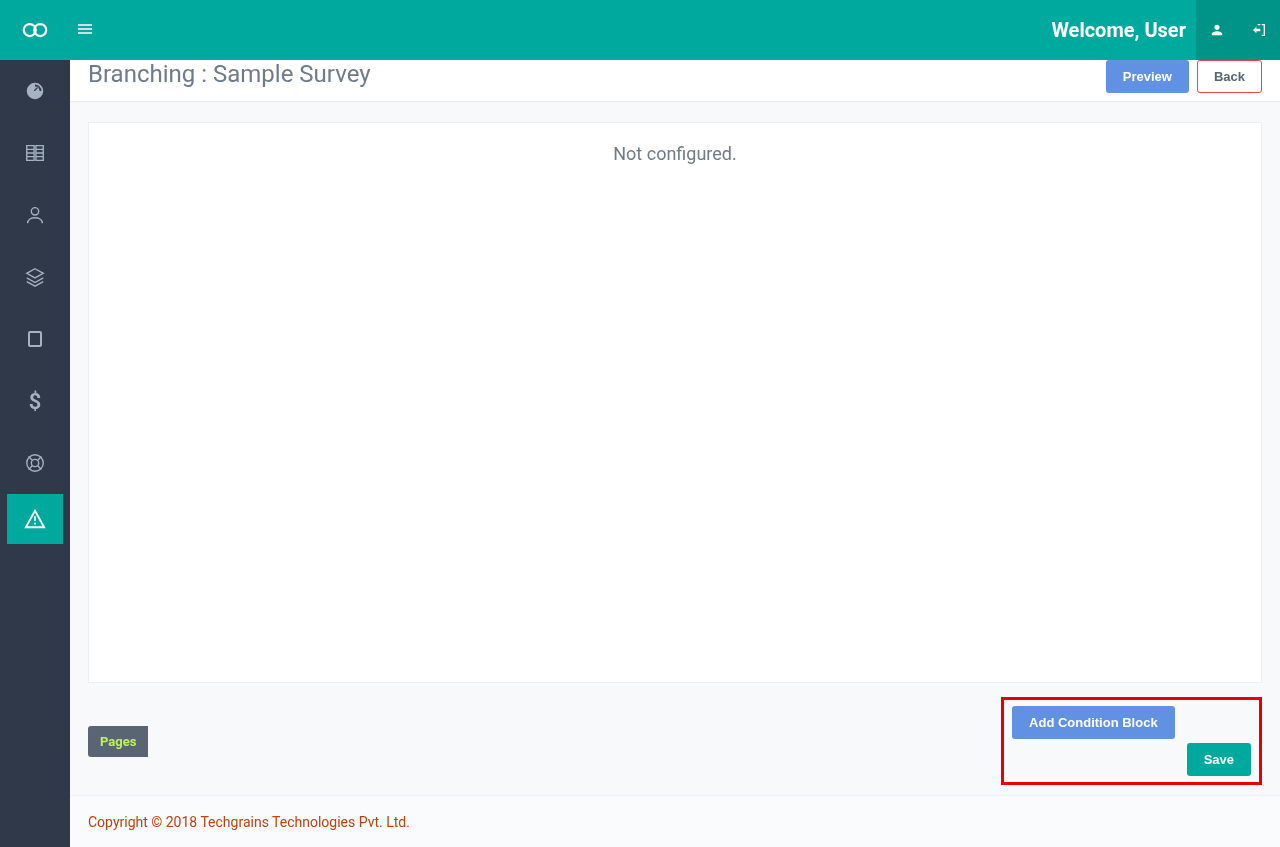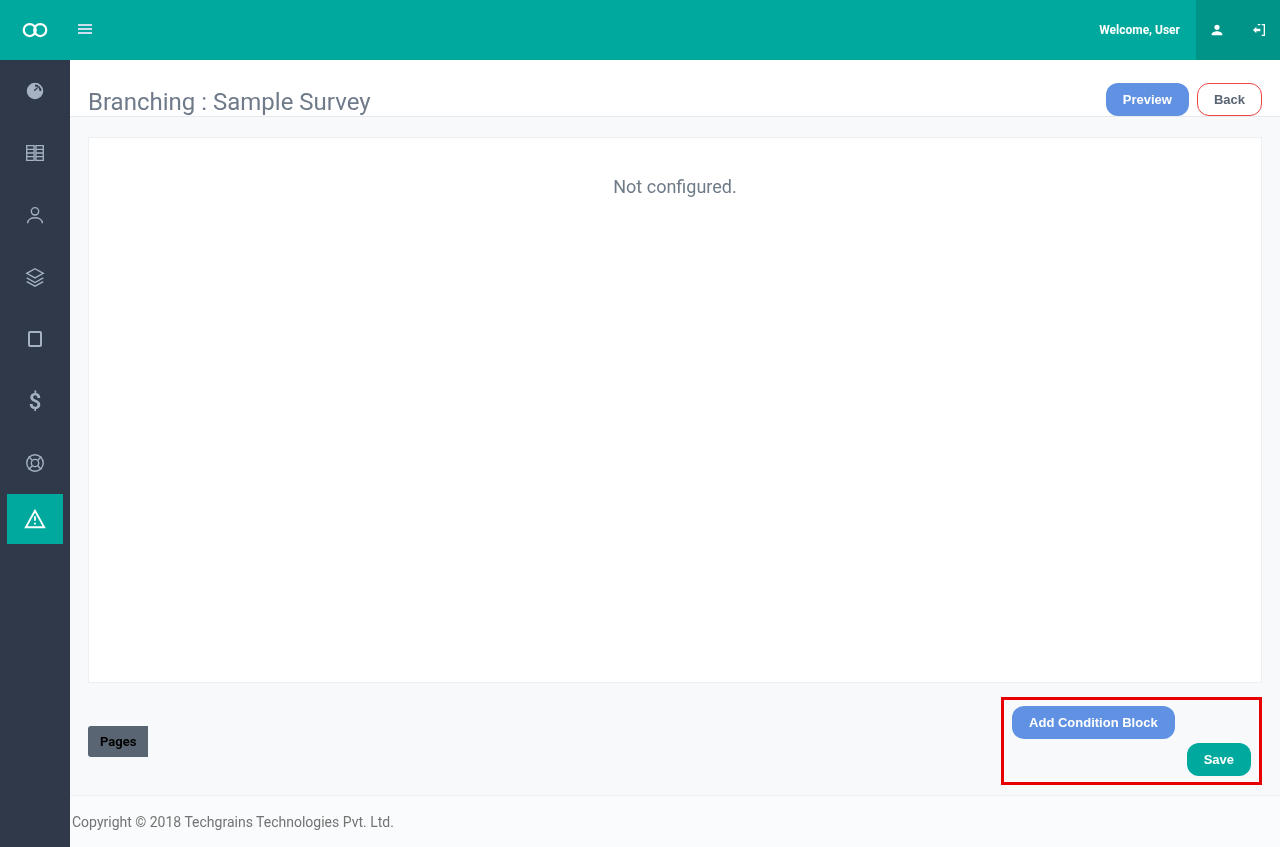--- a/index.html
+++ b/index.html
@@ -6,57 +6,57 @@
     body { font-family: -apple-system, BlinkMacSystemFont, "Segoe UI", Roboto, Helvetica, Arial, sans-serif; background: #f7f9fb; width: 1280px; height: 847px; overflow: hidden; }
     
     
     .topbar { height: 60px; background: #00a99d; display: flex; align-items: center; color: #fff; }
     .logo { width: 70px; height: 60px; display: flex; align-items: center; justify-content: center; }
     .logo svg { width: 30px; height: 20px; }
     .hamburger { width: 40px; text-align: left; padding-left: 8px; cursor: pointer; }
     .hamburger-lines { display: inline-block; }
     .hamburger-lines span { display: block; width: 14px; height: 2px; background: #cde; margin: 2px 0; }
     .topbar-spacer { flex: 1; }
-    .welcome { font-weight: 700; font-size: 12px; margin-right: 16px; }
+    .welcome { font-weight: 700; font-size: 20px; margin-right: 10px; }
     .topbar-icon { width: 42px; height: 60px; display: flex; align-items: center; justify-content: center; cursor: pointer; }
     .topbar-icon.darker { background: #009488; }
     .topbar-icon svg { width: 16px; height: 16px; fill: #fff; }
     
     
     .sidebar { position: absolute; left: 0; top: 60px; bottom: 0; width: 70px; background: #2f3949; }
     .nav-item { width: 70px; height: 62px; display: flex; align-items: center; justify-content: center; cursor: pointer; }
     .nav-item.active { background: #00a99d; margin: 0 7px; width: 56px; height: 50px; }
     .nav-item svg { width: 22px; height: 22px; stroke: #a6b1c2; fill: none; stroke-width: 1.5; }
     .nav-item.fill svg { fill: #a6b1c2; stroke: none; }
     .nav-item.active svg { stroke: #fff; fill: #fff; }
     .nav-item .dollar { color:#a6b1c2; font-size:22px; font-weight:600; }
     .nav-item .box { width:14px; height:16px; border:2px solid #a6b1c2; border-radius:2px; }
     
     
     .main { position: absolute; left: 70px; top: 60px; right: 0; bottom: 0; display: flex; flex-direction: column; }
-    .page-header { height: 57px; border-bottom: 1px solid #e6eaef; padding: 0 18px; display: flex; align-items: flex-end; background: #fff; }
+    .page-header { height: 42px; border-bottom: 1px solid #e6eaef; padding: 0 18px; display: flex; align-items: flex-start; background: #fff; }
     .page-title { flex: 1; font-size: 24px; font-weight: 400; color: #6f7b8a; }
-    .btn { border-radius: 12px; padding: 8px 16px; font-size: 13px; font-weight: 600; cursor: pointer; border: 1px solid transparent; }
+    .btn { border-radius: 3px; padding: 8px 16px; font-size: 13px; font-weight: 600; cursor: pointer; border: 1px solid transparent; }
     .btn-preview { background: #6091e2; color: #fff; margin-right: 8px; }
     .btn-back { background: #fff; color: #5a6573; border: 1px solid #ef4444; }
     
     .content-wrap { padding: 20px 18px 10px 18px; flex: 1; display: flex; flex-direction: column; }
     .card { background: #fff; border: 1px solid #edf0f3; flex: 1; position: relative; }
-    .empty-msg { text-align: center; margin-top: 38px; color: #6f7a88; font-size: 18px; }
+    .empty-msg { text-align: center; margin-top: 20px; color: #6f7a88; font-size: 18px; }
     
     .bottom-bar { display: flex; align-items: center; padding: 14px 0 0 0; }
-    .pages-label { background: #5a6573; color: #000000; font-weight: 700; font-size: 13px; padding: 8px 12px; border-radius: 3px 0 0 3px; }
+    .pages-label { background: #5a6573; color: #bef264; font-weight: 700; font-size: 13px; padding: 8px 12px; border-radius: 3px 0 0 3px; }
     .page-btn { background: #3c4656; color: #fff; font-weight: 700; font-size: 13px; width: 28px; height: 34px; display: inline-flex; align-items: center; justify-content: center; margin-left: 2px; border-radius: 3px; cursor: pointer; }
     .page-btn.active { background: #f18a00; }
     .bottom-spacer { flex: 1; }
     .highlight-box { border: 3px solid #e60000; padding: 6px 8px; display: flex; gap: 12px; align-items: flex-start; }
     .btn-add { background: #6091e2; color: #fff; }
     .btn-save { background: #00a99d; color: #fff; margin-top: 37px; }
     
-    .footer { height: 52px; padding: 0 2px; display: flex; align-items: center; color: #737373; font-size: 14px; border-top: 1px solid #eef1f5; background: #fafbfc; }
+    .footer { height: 52px; padding: 0 18px; display: flex; align-items: center; color: #c2410c; font-size: 14px; border-top: 1px solid #eef1f5; background: #fafbfc; }
   </style>
 </head>
 <body>
 
 <div class="topbar">
   <div class="logo">
     <svg viewBox="0 0 40 20">
         <circle cx="13" cy="10" r="8" fill="none" stroke="#fff" stroke-width="3"></circle>
         <circle cx="27" cy="10" r="8" fill="none" stroke="#fff" stroke-width="3"></circle>
       </svg>

